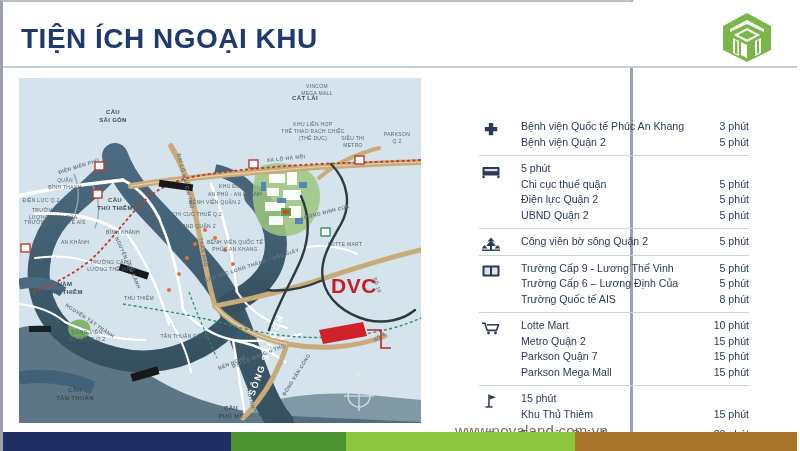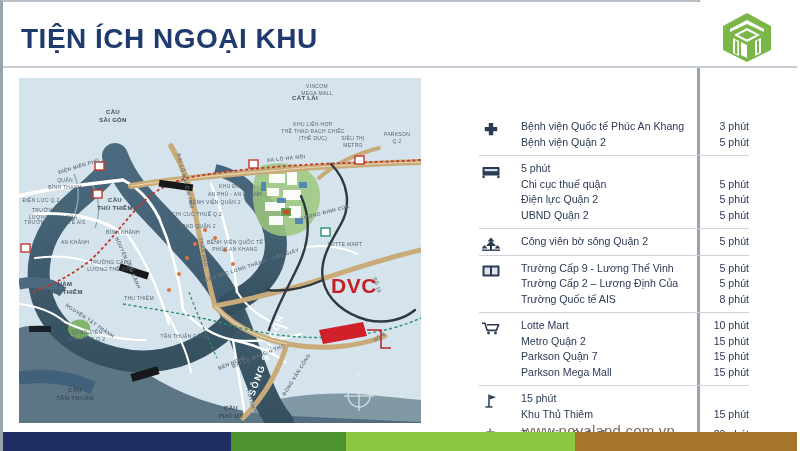--- a/index.html
+++ b/index.html
@@ -8,21 +8,21 @@
     font-family: "Liberation Sans", sans-serif;
     background: #ffffff;
     position: relative;
     overflow: hidden;
   }
 
   
   #slide {
     position: absolute;
     left: 0; top: 0;
-    width: 700px; height: 451px;
+    width: 633px; height: 451px;
     background: #ffffff;
     border-left: 3px solid #9aa3ad;
     border-right: 3px solid #9aa3ad;
     border-top: 2px solid #b9c0c8;
   }
 
   
   #header {
     position: absolute;
     left: 0; top: 0;
@@ -462,21 +462,21 @@
           <rect x="11" y="4.5" width="5.5" height="7" fill="#dfe4ea"></rect>
           <rect x="9.3" y="3.2" width="1.4" height="9.6" fill="#2b3a55"></rect>
         </svg>
       </span>
       <div class="group-rows">
         <div class="row">
           <span class="row-name">Trường Cấp 9 - Lương Thế Vinh</span>
           <span class="row-time">5 phút</span>
         </div>
         <div class="row">
-          <span class="row-name">Trường Cấp 2 – Lương Định Của</span>
+          <span class="row-name">Trường Cấp 6 – Lương Định Của</span>
           <span class="row-time">5 phút</span>
         </div>
         <div class="row">
           <span class="row-name">Trường Quốc tế AIS</span>
           <span class="row-time">8 phút</span>
         </div>
       </div>
     </div>
 
     <div class="group">

